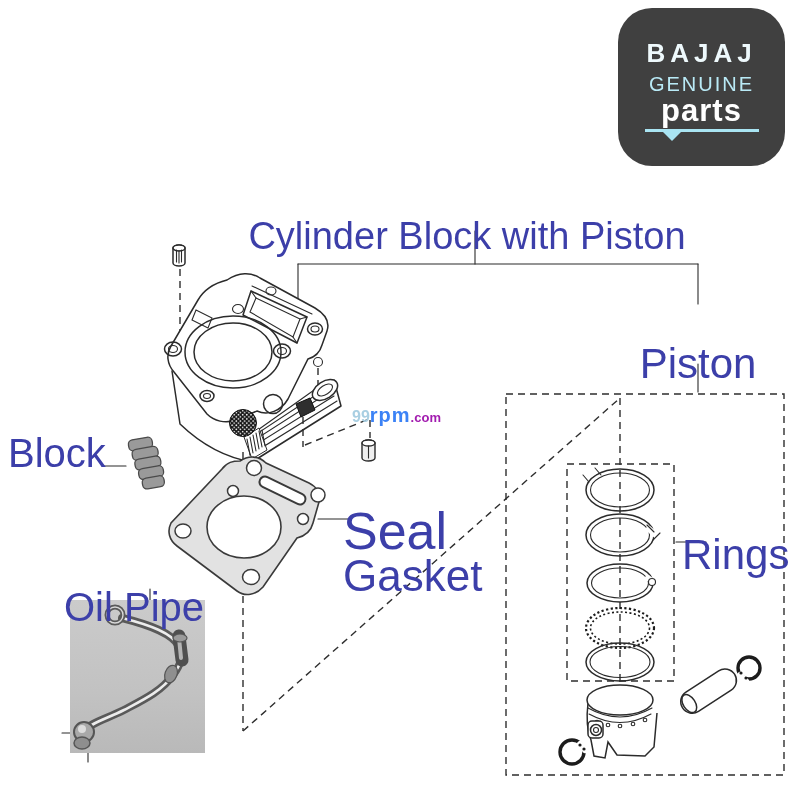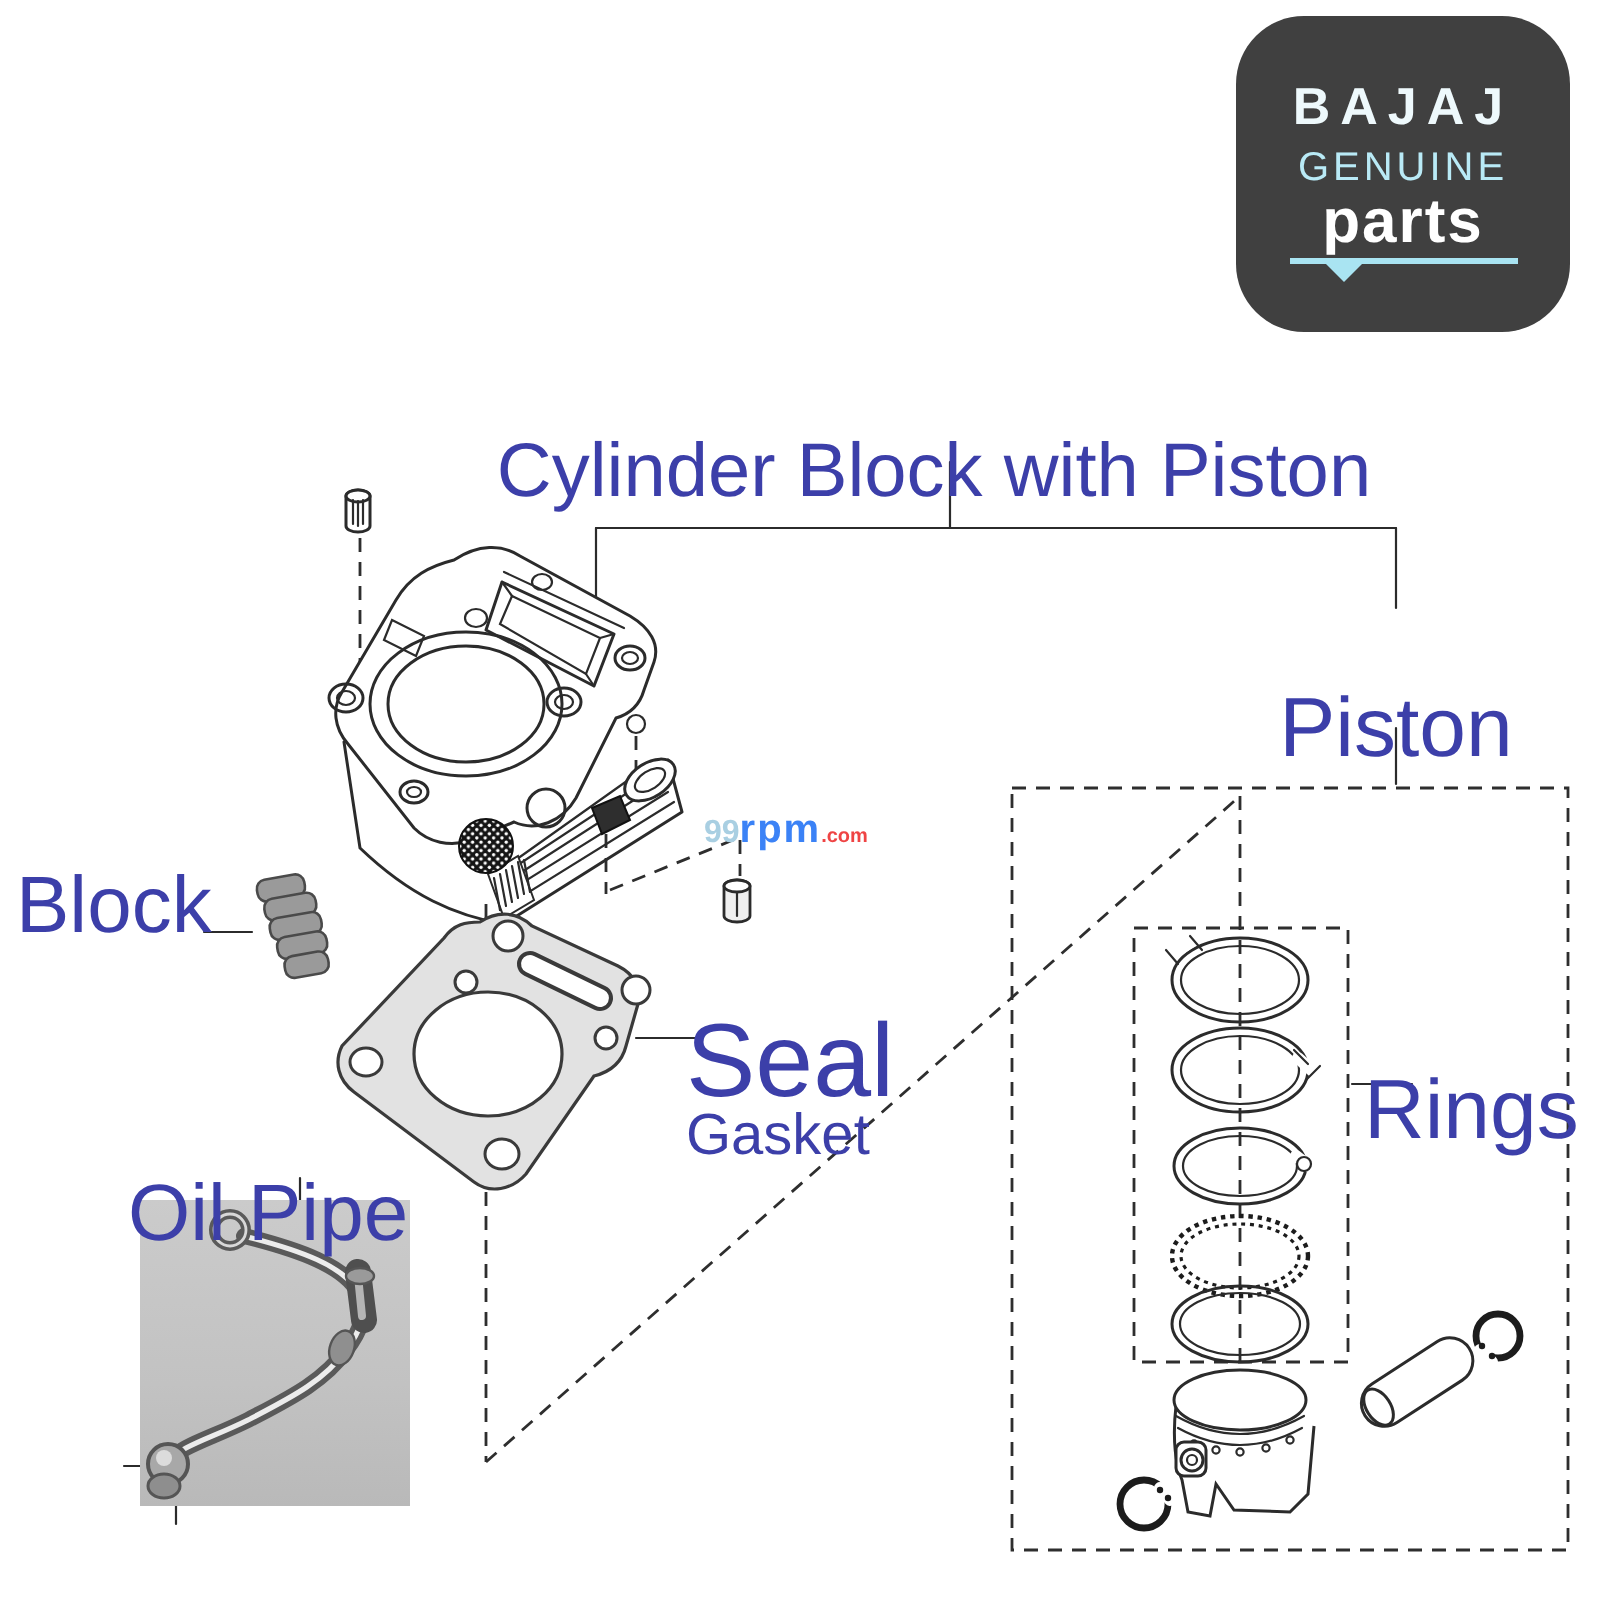--- a/index.html
+++ b/index.html
@@ -11,28 +11,28 @@
   .lnthin{stroke:#2b2b2b;fill:none;stroke-width:1.1;stroke-linecap:round;}
   .dash{stroke:#2e2e2e;fill:none;stroke-width:1.4;stroke-dasharray:7 5;}
   .wht{fill:#ffffff;stroke:#2b2b2b;stroke-width:1.5;}
   .cut{stroke:#ffffff;stroke-width:6;fill:none;stroke-linecap:round;}
   
   .lbl{position:absolute;color:#3c3fa9;white-space:nowrap;line-height:1.05;margin-top:36px;}
   .title{left:167px;top:181px;width:600px;text-align:center;font-size:38px;}
   .piston-lbl{left:637px;top:306px;width:122px;text-align:center;font-size:42px;}
   .damper-lbl{left:8px;top:396px;font-size:40px;}
   .seal-lbl{left:343px;top:468px;font-size:52px;}
-  .gasket-lbl{left:343px;top:517px;font-size:29px;}
+  .gasket-lbl{left:343px;top:517px;font-size:44px;}
   .oil-lbl{left:64px;top:550px;font-size:40px;}
   .rings-lbl{left:682px;top:497px;font-size:42px;}
   
   .wm{position:absolute;left:352px;top:384px;display:flex;align-items:baseline;font-weight:bold;margin-top:20px;}
   .wm .n{color:#a9cfe2;font-size:16px;}
   .wm .r{color:#3b82f6;font-size:20px;letter-spacing:1px;}
-  .wm .c{color:#ef4444;font-size:10px;}
+  .wm .c{color:#a21caf;font-size:13px;}
   
   .logo{position:absolute;left:618px;top:8px;width:167px;height:158px;border-radius:34px;
         background:#404040;display:flex;flex-direction:column;align-items:center;box-sizing:border-box;padding-top:32px;}
   .logo .brand{color:#eef9fc;font-size:26px;font-weight:bold;letter-spacing:5px;line-height:1;}
   .logo .genuine{color:#b9eaf6;font-size:20px;letter-spacing:2px;line-height:1;margin-top:8px;}
   .logo .parts{color:#ffffff;font-size:31px;font-weight:bold;letter-spacing:1px;line-height:1;margin-top:1px;}
   .logo .rule{width:114px;height:3px;background:#a9e4f2;margin-top:3px;position:relative;}
   .logo .rule .vee{position:absolute;left:18px;top:3px;width:0;height:0;
         border-left:9px solid transparent;border-right:9px solid transparent;border-top:9px solid #a9e4f2;}
   

